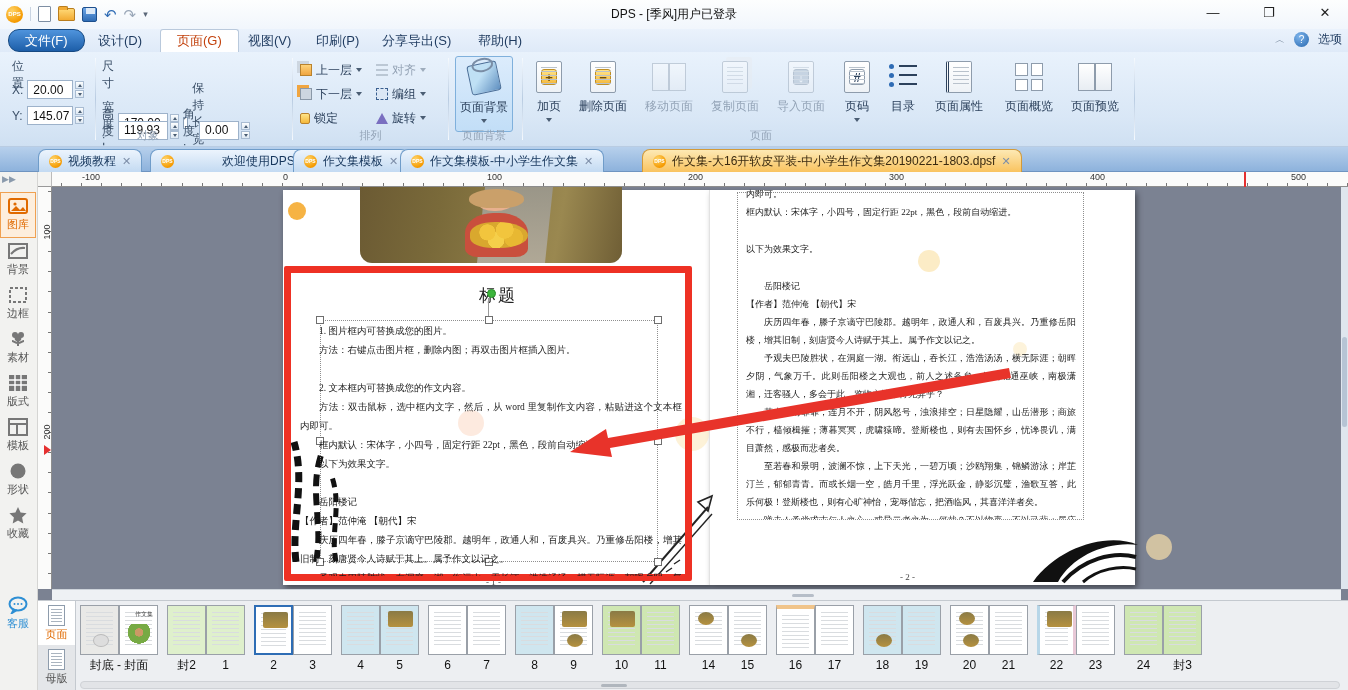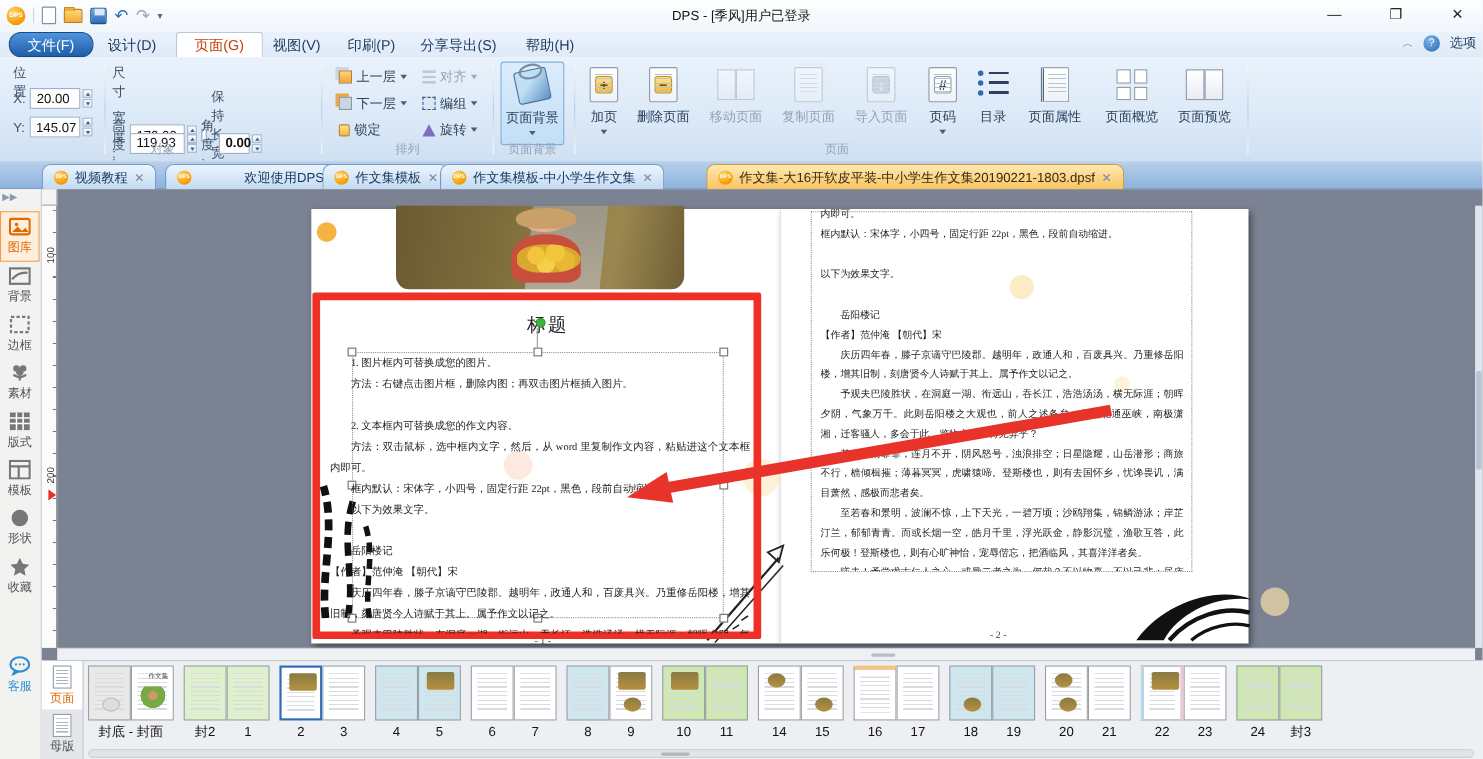--- a/index.html
+++ b/index.html
@@ -233,32 +233,32 @@
         <span class="rlabel">高度 :</span>
         <span class="spinbox">
             <span class="spin-input" style="width:50px;">119.93</span>
             <span class="spin-btns">
               <i class="up"></i>
               <i class="dn"></i>
             </span>
           </span>
         <span class="rlabel">角度 :</span>
         <span class="spinbox">
-            <span class="spin-input" style="width:28px;font-weight:bold;">0.00</span>
+            <span class="spin-input" style="width:40px;">0.00</span>
             <span class="spin-btns">
               <i class="up"></i>
               <i class="dn"></i>
             </span>
           </span>
       </div>
     </div>
     <div class="abs gcaption" style="left:8px; width:280px;">对象</div>
     <div class="rsep" style="left:292px;"></div>
 
-    <div class="abs" style="left:306px; top:8px; display:grid; grid-template-columns:76px 66px; grid-auto-rows:24px;text-align:right;">
+    <div class="abs" style="left:298px; top:8px; display:grid; grid-template-columns:76px 66px; grid-auto-rows:24px;text-align:right;">
       <div class="abtn">
           <span style="width:12px;height:12px;background:linear-gradient(#ffd37a,#f0a540);border:1px solid #b9822d;box-shadow:-3px -3px 0 #cdd6e0;"></span>
           <span>上一层</span>
           <span class="dd"></span>
         </div>
       <div class="abtn disabled">
           <span style="width:12px;height:12px;background:repeating-linear-gradient(#8a98a8 0 2px,transparent 2px 5px);"></span>
           <span>对齐</span>
           <span class="dd"></span>
         </div>
@@ -475,20 +475,30 @@
           <circle cx="10" cy="8" r="1" fill="#2e8fd4"></circle>
           <circle cx="13.5" cy="8" r="1" fill="#2e8fd4"></circle>
         </svg>
       <span>客服</span>
     </div>
   </div>
 
   <div id="main" class="abs">
     <div id="corner" class="abs"></div>
 
+    <div id="hruler" class="abs">
+      <span class="hnum" style="left:30px;">-100</span>
+      <span class="hnum" style="left:231px;">0</span>
+      <span class="hnum" style="left:435px;">100</span>
+      <span class="hnum" style="left:636px;">200</span>
+      <span class="hnum" style="left:837px;">300</span>
+      <span class="hnum" style="left:1038px;">400</span>
+      <span class="hnum" style="left:1239px;">500</span>
+      <div id="hmarker" style="left:1192px;"></div>
+    </div>
 
     <div id="vruler" class="abs">
       <span class="vnum" style="top:40px;">100</span>
       <span class="vnum" style="top:240px;">200</span>
       <div id="vmarker" style="top:258px;"></div>
     </div>
 
     <div class="page" style="left:245px; width:427px;"></div>
     <div class="page" style="left:672px; width:425px;"></div>
     <div class="abs" style="left:671px; top:18px; width:1px; height:395px; background:#e2e2e2;"></div>

